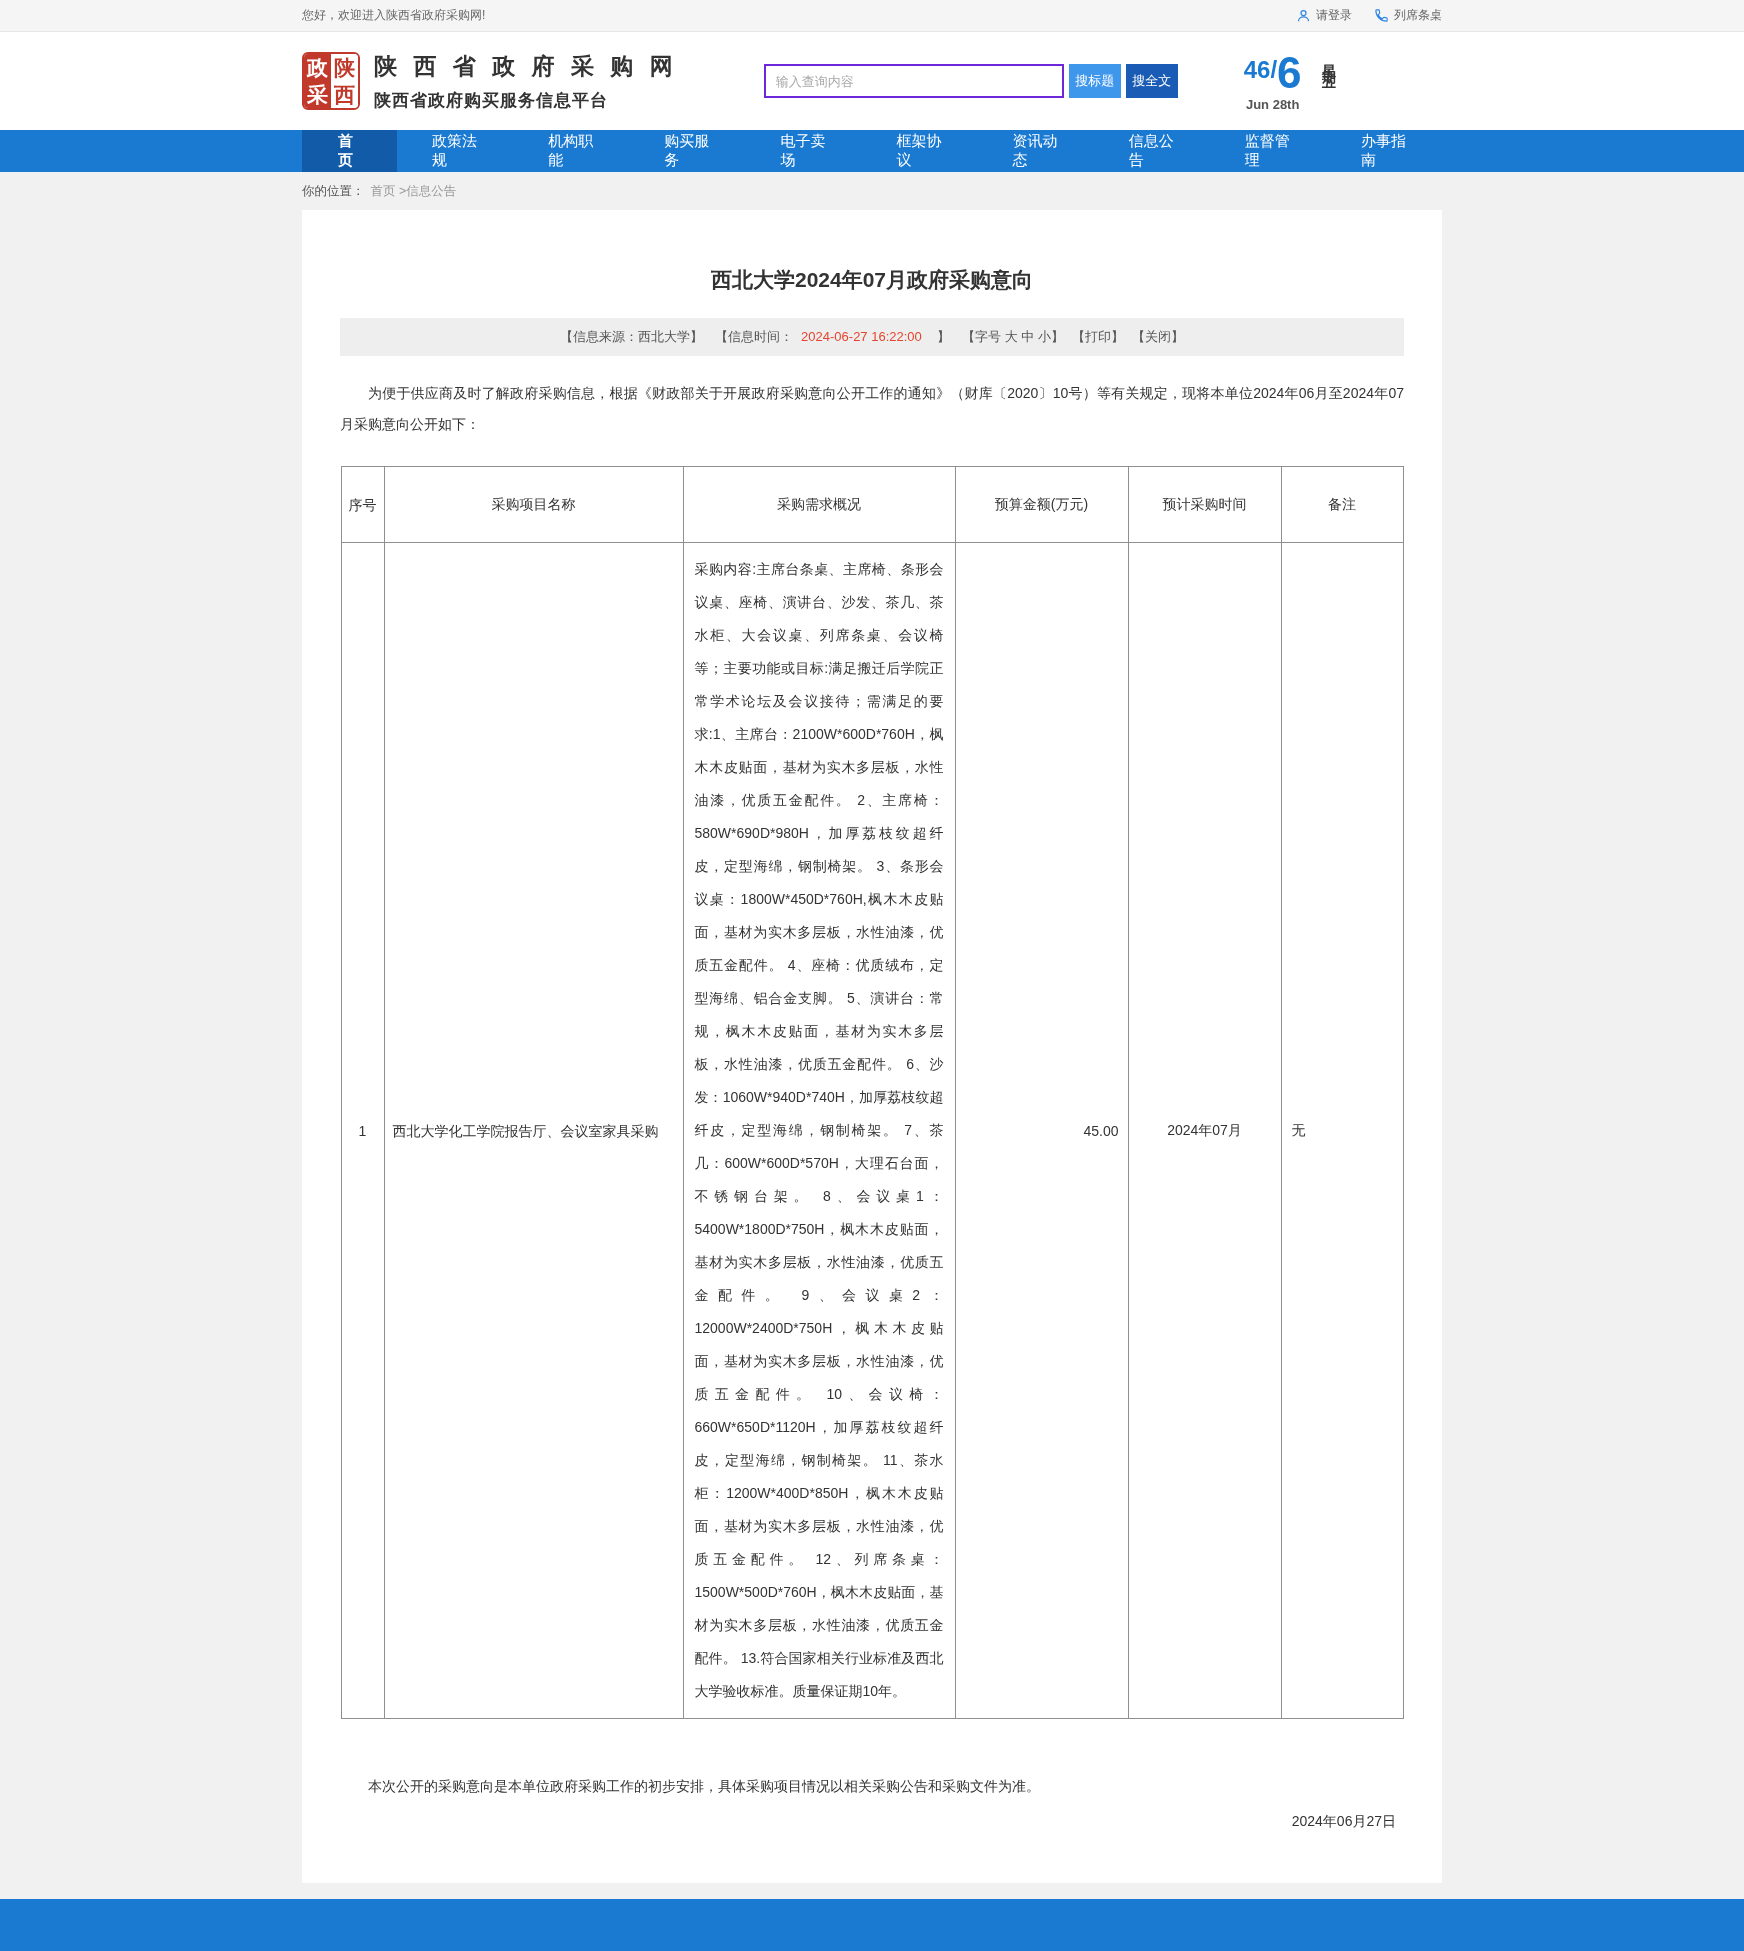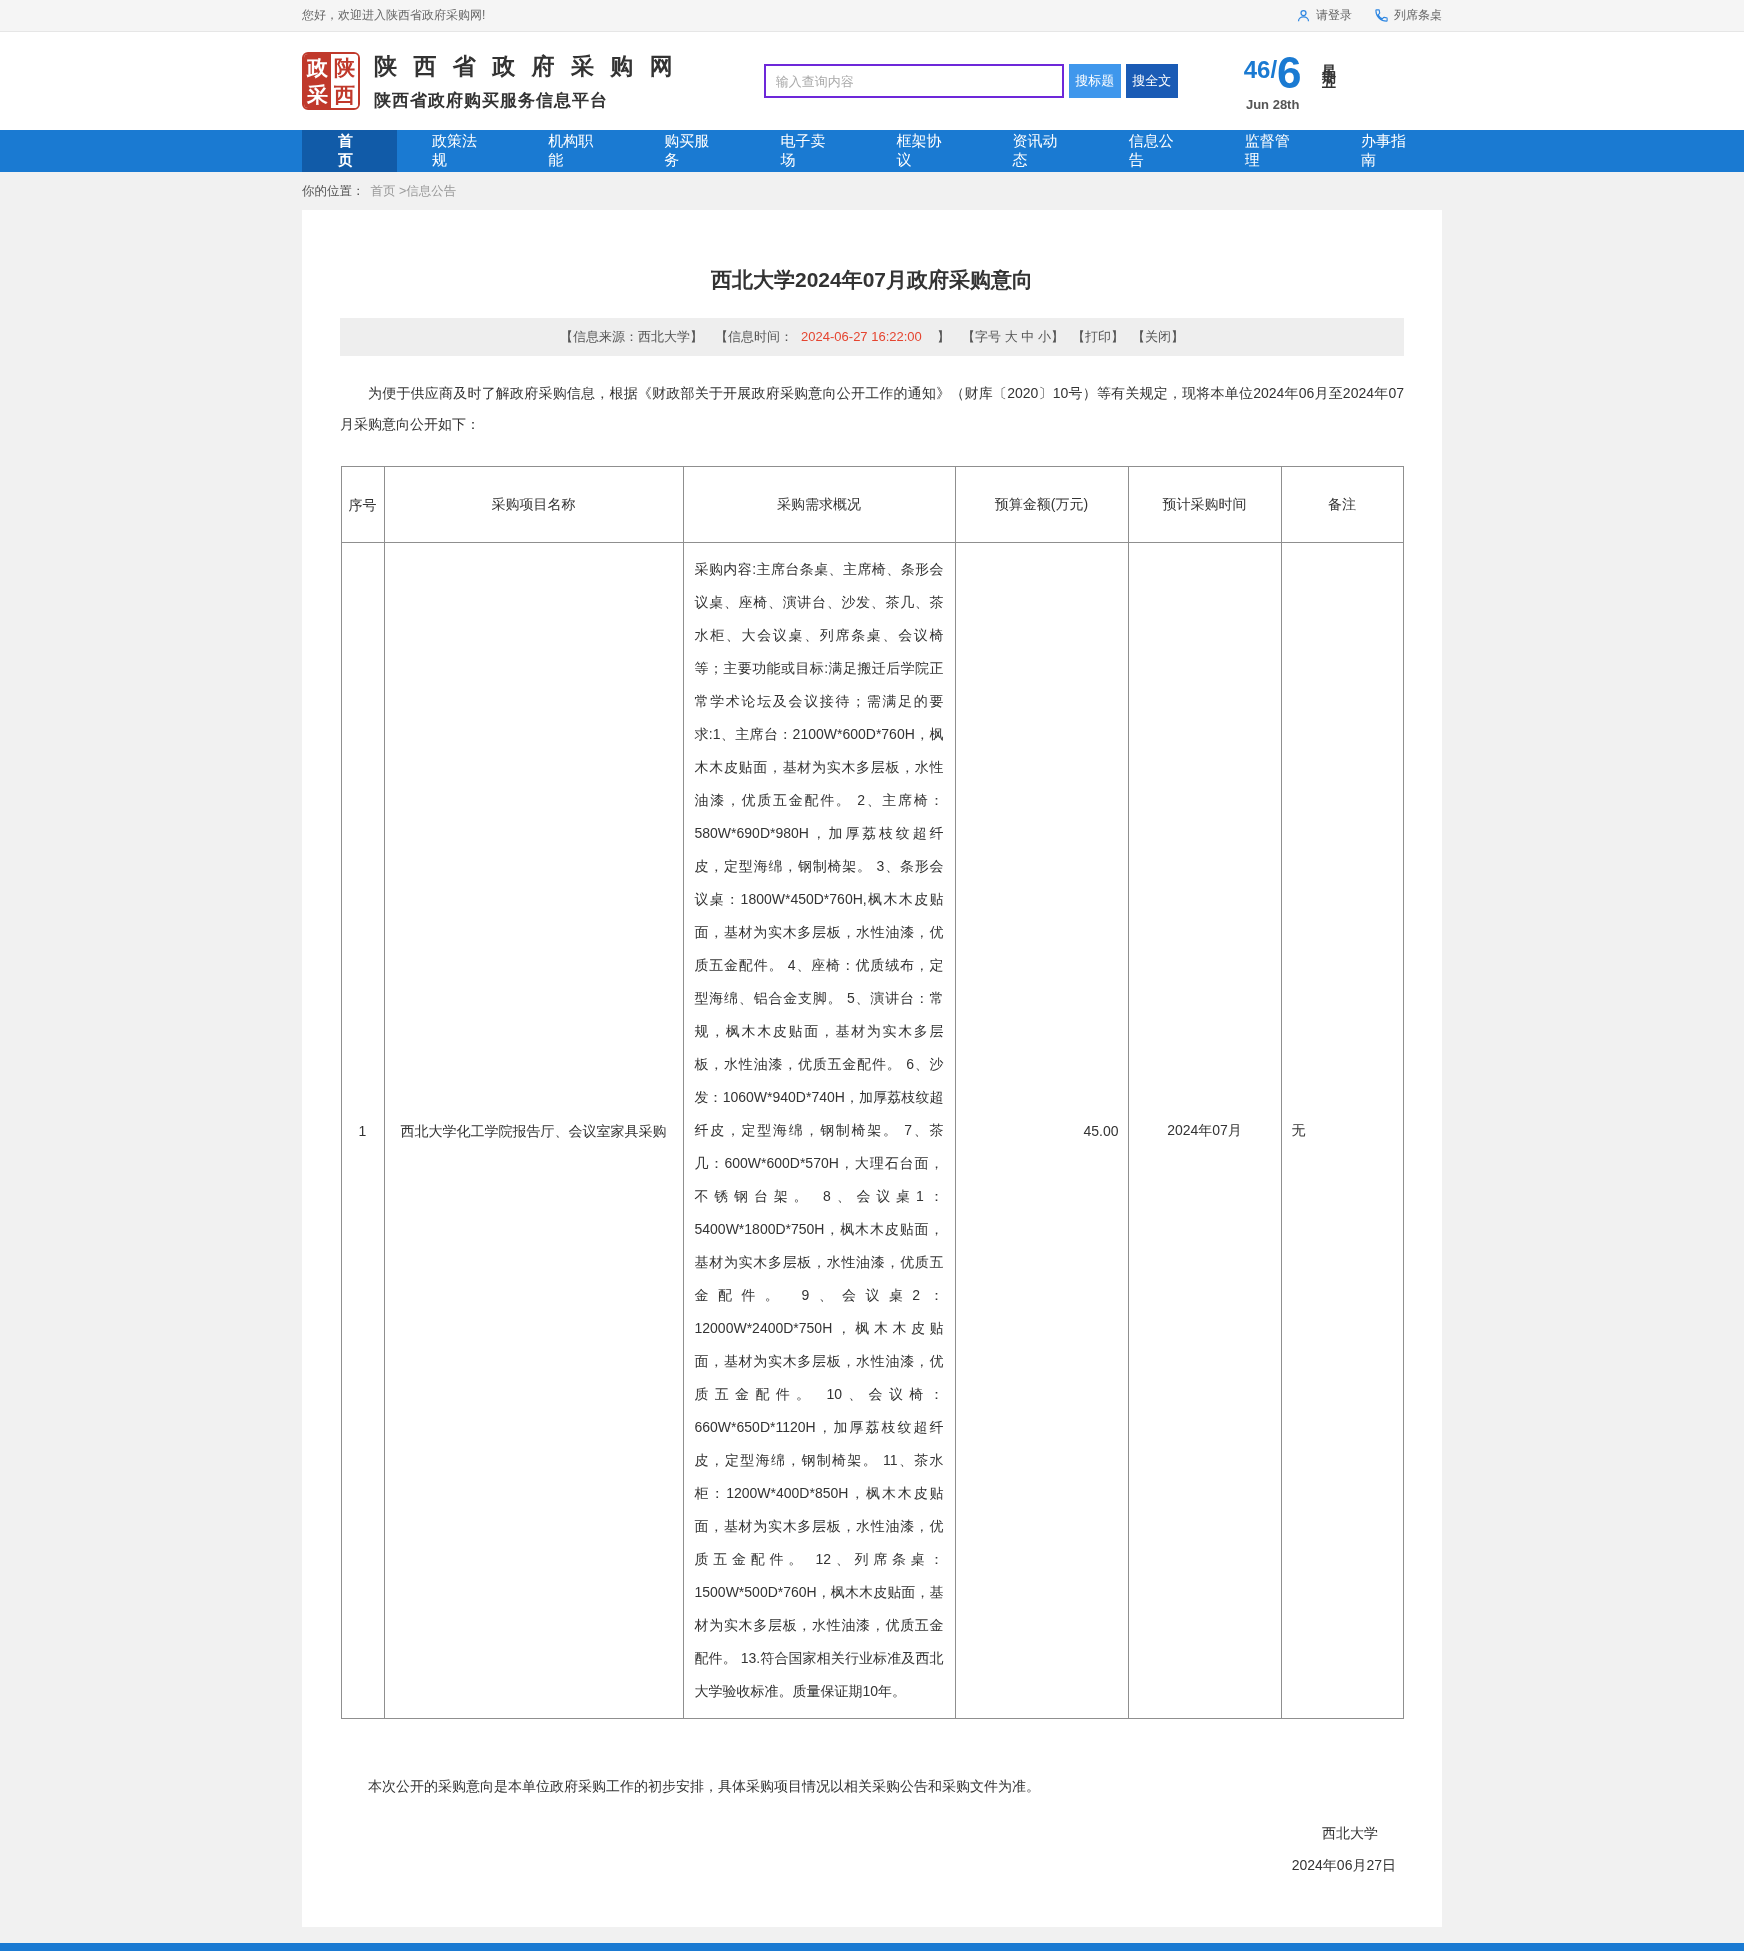--- a/index.html
+++ b/index.html
@@ -62,21 +62,21 @@
   .meta-bar span { margin:0 4px; }
   .meta-time { color:#e5442f; }
   .meta-click { cursor:pointer; }
   .intro { margin-top:22px; font-size:14px; color:#333; line-height:31px; text-indent:2em; text-align:justify; }
 
   table.procure { border-collapse:collapse; table-layout:fixed; width:1062px; margin:26px auto 0 auto; }
   table.procure th, table.procure td { border:1px solid #8f8f8f; font-size:14px; color:#333; font-weight:normal; }
   table.procure th { height:76px; text-align:center; padding:0 4px; }
   th.th-no { padding:0 14px; line-height:26px; }
   td.cell-no { text-align:center; vertical-align:middle; }
-  td.cell-name { vertical-align:middle; padding:8px 16px; line-height:24px;margin-top:20px; }
+  td.cell-name { vertical-align:middle; padding:8px 8px; line-height:24px;margin-top:20px; }
   td.cell-overview { vertical-align:top; padding:10px 11px; line-height:33px; text-align:justify; }
   td.cell-budget { vertical-align:middle; text-align:right; padding-right:9px; }
   td.cell-time { vertical-align:middle; text-align:center; }
   td.cell-note { vertical-align:middle; padding-left:10px; }
 
   .closing { margin-top:54px; font-size:14px; color:#333; line-height:26px; text-indent:2em; }
   .signature { margin-top:26px; text-align:right; font-size:14px; color:#333; padding-right:26px; }
   .sign-date { margin-top:14px; text-align:right; font-size:14px; color:#333; padding-right:8px; }
 
   
@@ -201,21 +201,20 @@
               <td class="cell-name">西北大学化工学院报告厅、会议室家具采购</td>
               <td class="cell-overview">采购内容:主席台条桌、主席椅、条形会议桌、座椅、演讲台、沙发、茶几、茶水柜、大会议桌、列席条桌、会议椅等；主要功能或目标:满足搬迁后学院正常学术论坛及会议接待；需满足的要求:1、主席台：2100W*600D*760H，枫木木皮贴面，基材为实木多层板，水性油漆，优质五金配件。 2、主席椅：580W*690D*980H，加厚荔枝纹超纤皮，定型海绵，钢制椅架。 3、条形会议桌：1800W*450D*760H,枫木木皮贴面，基材为实木多层板，水性油漆，优质五金配件。 4、座椅：优质绒布，定型海绵、铝合金支脚。 5、演讲台：常规，枫木木皮贴面，基材为实木多层板，水性油漆，优质五金配件。 6、沙发：1060W*940D*740H，加厚荔枝纹超纤皮，定型海绵，钢制椅架。 7、茶几：600W*600D*570H，大理石台面，不锈钢台架。 8、会议桌1：5400W*1800D*750H，枫木木皮贴面，基材为实木多层板，水性油漆，优质五金配件。 9、会议桌2：12000W*2400D*750H，枫木木皮贴面，基材为实木多层板，水性油漆，优质五金配件。 10、会议椅：660W*650D*1120H，加厚荔枝纹超纤皮，定型海绵，钢制椅架。 11、茶水柜：1200W*400D*850H，枫木木皮贴面，基材为实木多层板，水性油漆，优质五金配件。 12、列席条桌：1500W*500D*760H，枫木木皮贴面，基材为实木多层板，水性油漆，优质五金配件。 13.符合国家相关行业标准及西北大学验收标准。质量保证期10年。</td>
               <td class="cell-budget">45.00</td>
               <td class="cell-time">2024年07月</td>
               <td class="cell-note">无</td>
             </tr>
           </tbody>
         </table>
 
         <p class="closing">本次公开的采购意向是本单位政府采购工作的初步安排，具体采购项目情况以相关采购公告和采购文件为准。</p>
-        <div class="signature">西北大学</div>
         <div class="sign-date">2024年06月27日</div>
       </div>
     </div>
   </div>
 
   <div class="footer">
     
   </div>
 
 </div>

